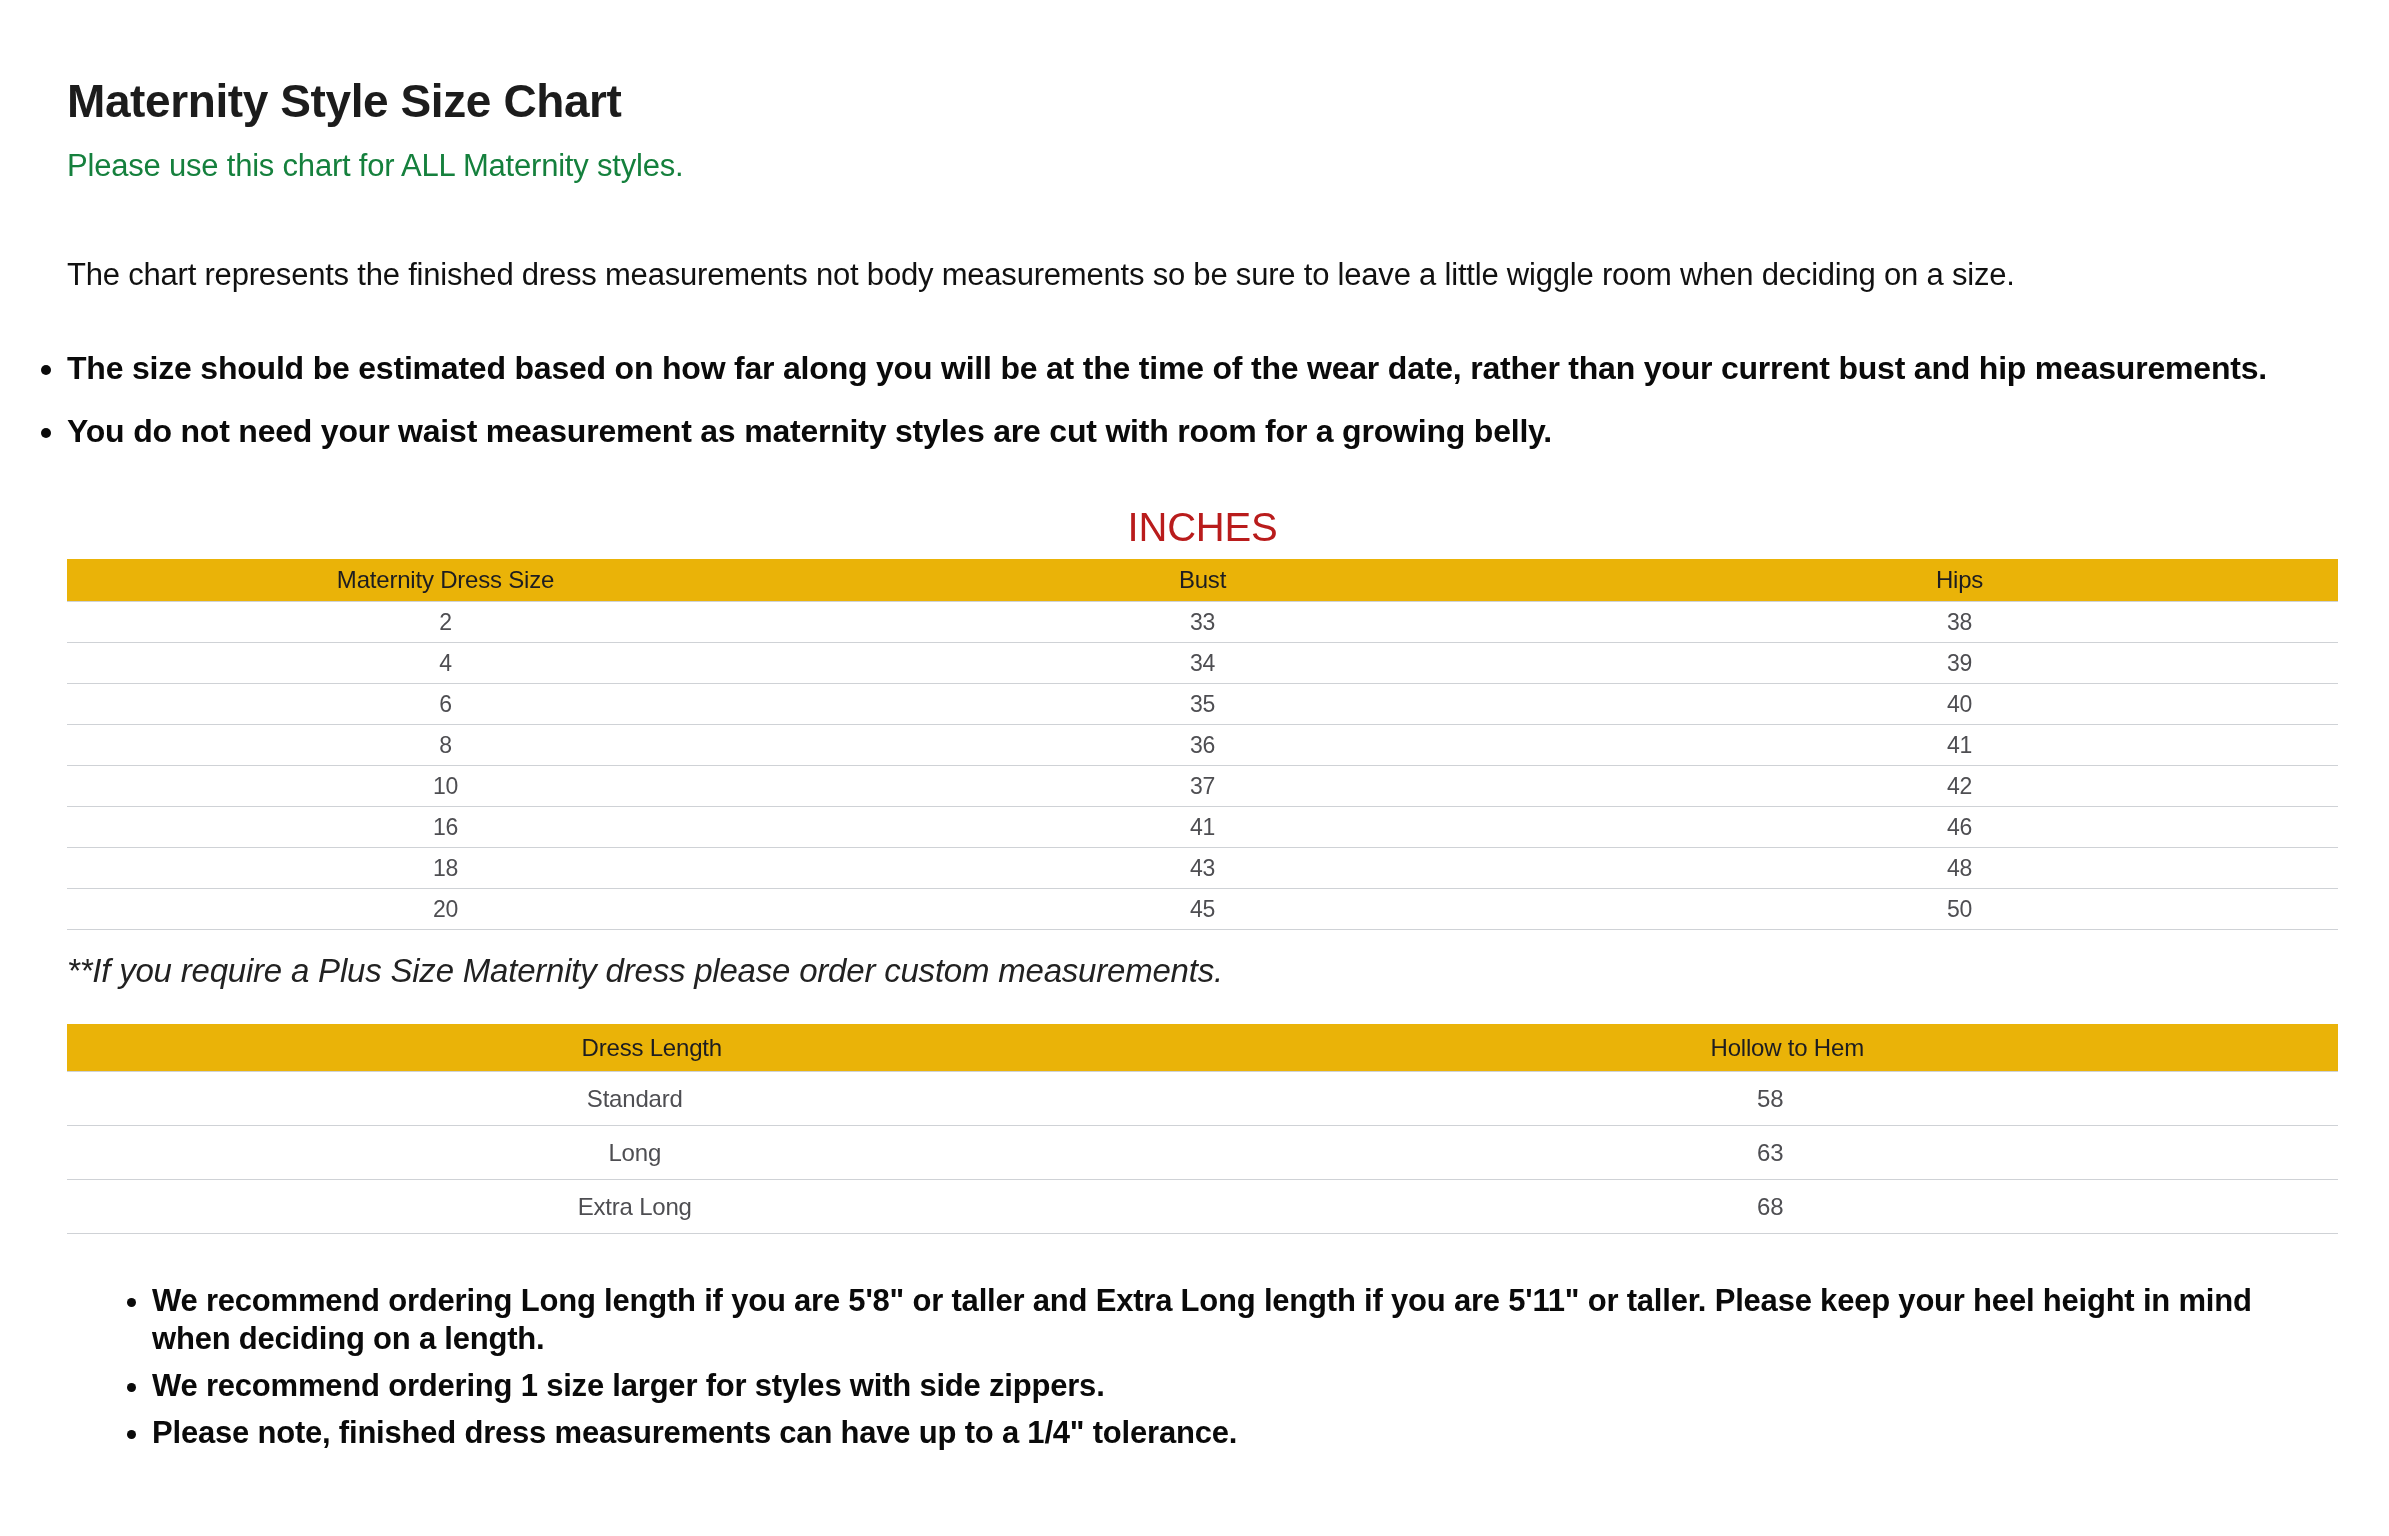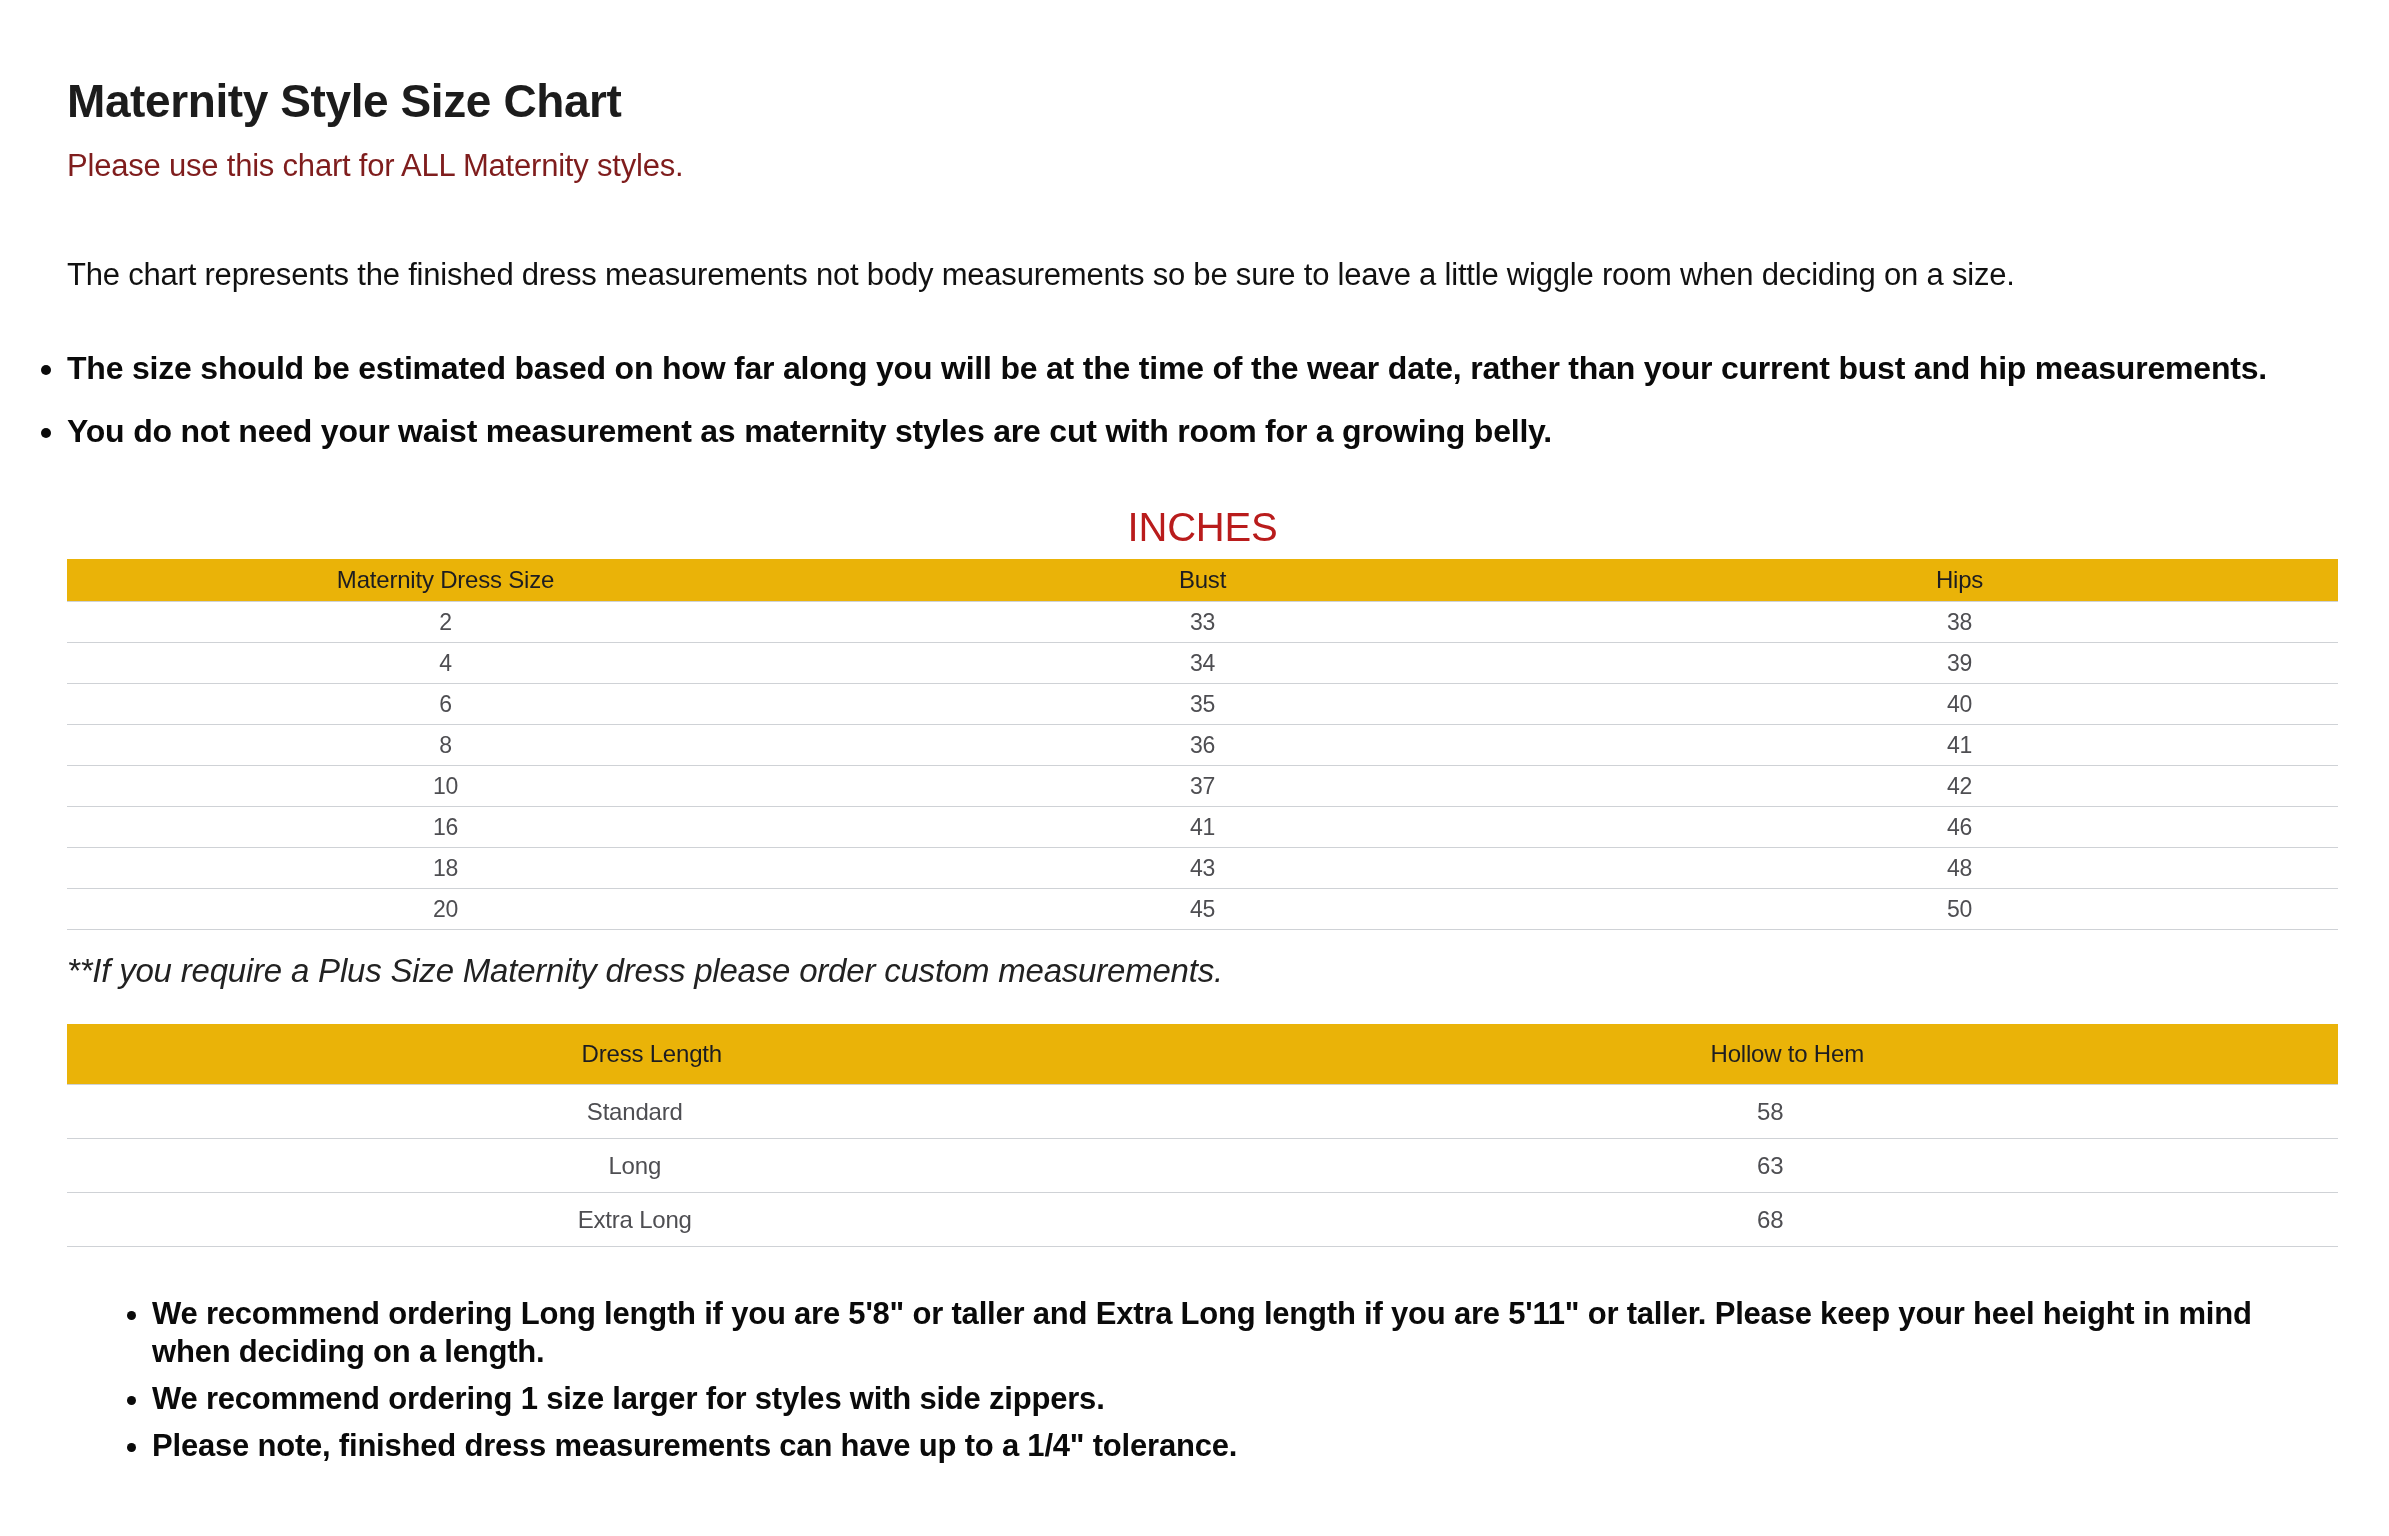--- a/index.html
+++ b/index.html
@@ -21,21 +21,21 @@
     font-size: 46px;
     line-height: 1.15;
     font-weight: 700;
     color: #1c1c1c;
     letter-spacing: -0.4px;
   }
   p.subtitle {
     margin: 19px 0 0 0;
     font-size: 31px;
     line-height: 1.2;
-    color: #7f1d1d;
+    color: #15803d;
   }
   p.intro {
     margin: 72px 0 0 0;
     font-size: 31px;
     line-height: 1.2;
     color: #111;
   }
   ul.key-points {
     margin: 56px 0 0 0;
     padding-left: 0;
@@ -69,21 +69,21 @@
   }
   table.data-table td {
     font-size: 23px;
     color: #4e4e52;
     text-align: center;
     border-bottom: 1.7px solid #cfd2d6;
   }
   table.size-table th { height: 43px; }
   table.size-table td { height: 41px; }
   table.length-table { margin-top: 34px; }
-  table.length-table th { height: 61px; font-size: 24px; padding-left: 35px; }
+  table.length-table th { height: 48px; font-size: 24px; padding-left: 35px; }
   table.length-table td { height: 54px; font-size: 24px; }
   p.plus-note {
     margin: 22px 0 16px 0;
     font-size: 33px;
     font-style: italic;
     color: #222;
     line-height: 1.15;
   }
   ul.footnotes {
     margin: 48px 0 0 0;

